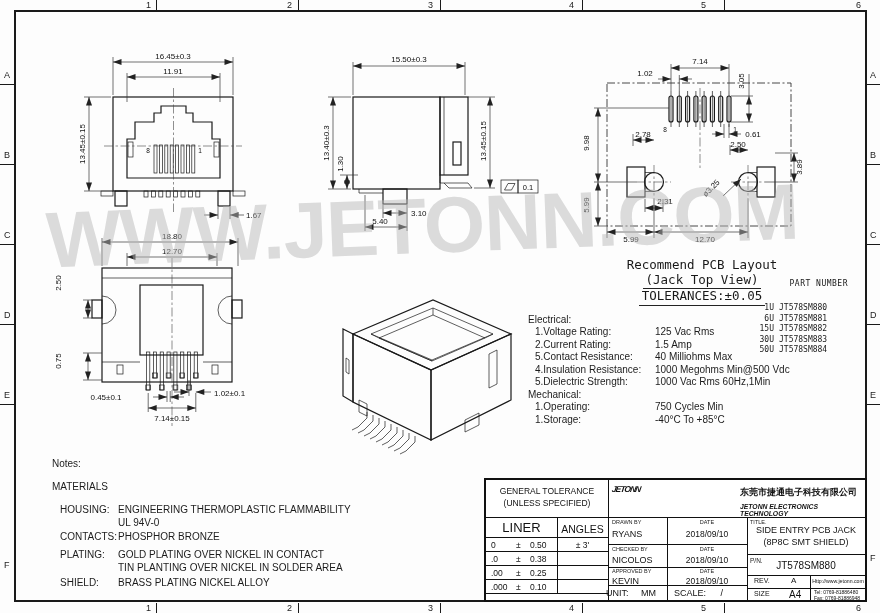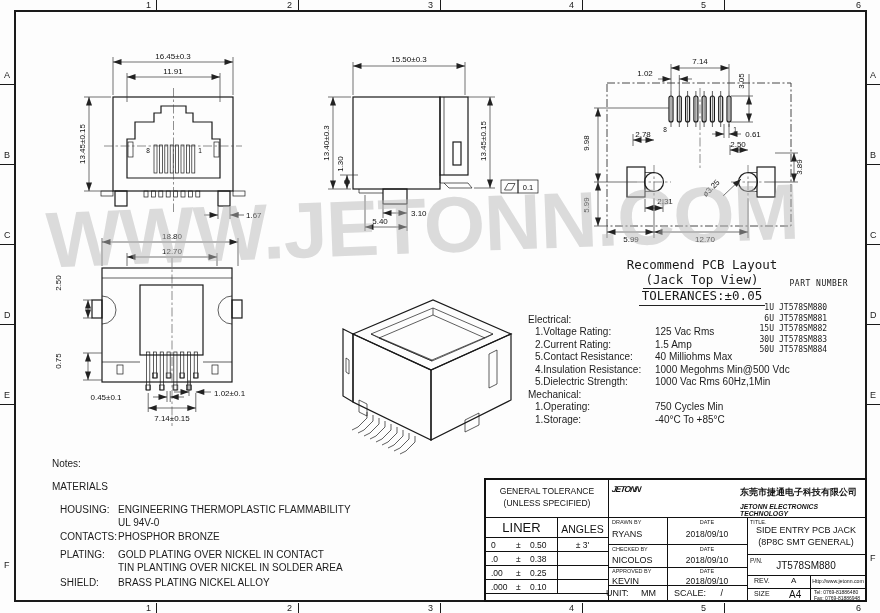--- a/index.html
+++ b/index.html
@@ -536,21 +536,21 @@
       <span>UNIT:</span>
       <span style="margin-left:10px">MM</span>
     </div>
     <div class="c" style="left:188px;top:108px;font-size:9px">
       <span>SCALE:</span>
       <span style="margin-left:12px">/</span>
     </div>
 
     <div class="c cap" style="left:264px;top:39px">TITLE.</div>
     <div class="c ctr" style="left:261px;top:45px;width:118px;font-size:9px">SIDE ENTRY PCB JACK</div>
-    <div class="c ctr" style="left:261px;top:57px;width:118px;font-size:9px">(8P8C SMT GENERAL)</div>
+    <div class="c ctr" style="left:261px;top:57px;width:118px;font-size:9px">(8P8C SMT SHIELD)</div>
     <div class="c cap" style="left:264px;top:77px;font-size:6.5px">P/N.</div>
     <div class="c ctr" style="left:261px;top:80px;width:118px;font-size:10px">JT578SM880</div>
     <div class="c" style="left:268px;top:97px;font-size:7px">REV.</div>
     <div class="c" style="left:305px;top:96px;font-size:8px">A</div>
     <div class="c ctr" style="left:325px;top:98px;width:54px;font-size:5.2px">Http://www.jetonn.com</div>
     <div class="c" style="left:268px;top:110px;font-size:7px">SIZE</div>
     <div class="c" style="left:303px;top:109px;font-size:10px">A4</div>
     <div class="c" style="left:328px;top:109px;font-size:5px">Tel:  0769-81886480</div>
     <div class="c" style="left:328px;top:115px;font-size:5px">Fax:  0769-81886948</div>
   </div>

